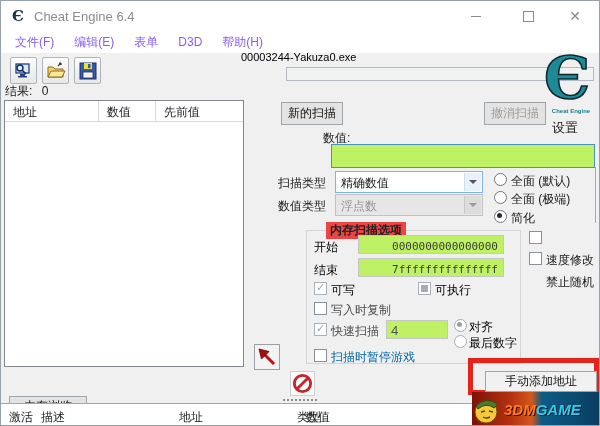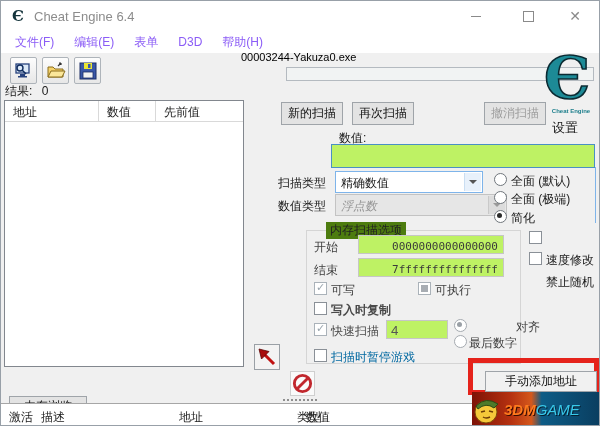--- a/index.html
+++ b/index.html
@@ -40,33 +40,33 @@
   .combo.disabled .arrowbox{background:#dcdcdc;border-left-color:#c9c9c9;}
   .combo.disabled .tri{border-top-color:#9a9a9a;}
   
   .cb{width:13px;height:13px;background:#fff;border:1px solid #8a9097;box-sizing:border-box;position:absolute;}
   .cb.gchecked::after{content:"\2713";position:absolute;left:1px;top:-2px;color:#9aa5ae;font-size:11px;font-weight:bold;}
   .cb.filled::after{content:"";position:absolute;left:2px;top:2px;right:2px;bottom:2px;background:#a8adb3;}
   .radio{width:13px;height:13px;background:#fff;border:1px solid #70767c;border-radius:50%;box-sizing:border-box;position:absolute;}
   .radio.sel::after{content:"";position:absolute;left:2px;top:2px;width:5px;height:5px;border-radius:50%;background:#2b2b2b;}
   .radio.gray{border-color:#a5aab0;}
   .radio.gray.sel::after{background:#9aa0a6;}
-  .graylab{color:#404040;}
+  .graylab{color:#000000;}
   
   .groupbox{left:305px;top:229px;width:215px;height:134px;border:1px solid #d5d5d5;box-sizing:border-box;}
-  .grouplabel{left:325px;top:221px;background:#4d7c0f;padding:0 4px;color:#222;}
+  .grouplabel{left:325px;top:221px;background:#ef4444;padding:0 4px;color:#222;font-weight:bold;}
   .hexin{font-family:"DejaVu Sans Mono","Liberation Mono",monospace;font-size:11px;color:#3a3a3a;text-align:right;padding:3px 5px 0 0;}
   
   .bottomlist{left:0;top:402px;width:600px;height:24px;background:#fff;border-top:1px solid #a6a6a6;box-sizing:border-box;}
   .dots{left:282px;top:398px;width:34px;height:0;border-top:2px dotted #8f8f8f;}
   .redrect{left:467px;top:357px;width:131px;height:37px;border:5px solid #e5231b;box-sizing:border-box;z-index:3;}
   .watermark{left:471px;top:391px;width:129px;height:35px;z-index:5;display:flex;align-items:center;overflow:hidden;
     background:linear-gradient(90deg,#7d1206 0%,#b53110 30%,#d4581c 46%,#0d5c86 54%,#0a3d5f 100%);}
   .wm3dm{font-style:italic;font-weight:bold;font-size:15px;color:#ff7b1e;text-shadow:1px 1px 0 #3a0c02;margin-left:2px;}
-  .wmgame{font-style:italic;font-weight:normal;font-size:15px;color:#39c9ea;text-shadow:1px 1px 0 #062132;}
+  .wmgame{font-style:italic;font-weight:bold;font-size:15px;color:#39c9ea;text-shadow:1px 1px 0 #062132;}
   .panel-border{left:594px;top:166px;width:1px;height:56px;background:#7eb4ea;}
   .logocap{left:541px;top:107px;width:58px;text-align:center;font-size:6px;color:#1d7f8c;font-weight:bold;}
 </style>
 </head>
 <body>
 
 <div class="window">
 
   <div class="abs titlebar">
     <div class="abs" style="left:10px;top:7px;width:16px;height:16px;">
@@ -128,43 +128,42 @@
 
   <div class="abs foundlist">
     <div class="flhead">
       <div class="flcell" style="width:94px;">地址</div>
       <div class="flcell" style="width:57px;">数值</div>
       <div class="flcell" style="flex:1;border-right:none;">先前值</div>
     </div>
   </div>
 
   <div class="abs btn" style="left:280px;top:101px;width:62px;height:23px;">新的扫描</div>
-  <div class="abs btn" style="left:351px;top:101px;width:62px;height:23px;">再次扫描</div>
   <div class="abs btn disabled" style="left:483px;top:101px;width:62px;height:23px;">撤消扫描</div>
 
   <div class="abs" style="left:541px;top:46px;width:58px;height:62px;">
     <svg width="58" height="62" viewBox="0 0 58 62">
       <text x="2" y="51" font-size="58" font-weight="bold" font-family="DejaVu Serif,serif" fill="#1d8a96" stroke="#0b2a32" stroke-width="1.6">Є</text>
     </svg>
   </div>
   <div class="abs logocap">Cheat Engine</div>
   <div class="abs" style="left:551px;top:118px;font-size:13px;">设置</div>
 
-  <div class="abs" style="left:338px;top:129px;">数值:</div>
+  <div class="abs" style="left:322px;top:129px;">数值:</div>
   <input class="abs tin" style="left: 330px; top: 143px; width: 264px; height: 24px; border: 1px solid rgb(74, 144, 196); padding-left: 5px;" value="">
 
   <div class="abs" style="left:277px;top:174px;">扫描类型</div>
   <div class="combo" style="left:334px;top:170px;width:148px;height:22px;">
     <span>精确数值</span>
     <div class="arrowbox">
         <div class="tri"></div>
       </div>
   </div>
   <div class="abs" style="left:277px;top:197px;">数值类型</div>
-  <div class="combo disabled" style="left:334px;top:193px;width:172px;height:22px;font-style:italic;">
+  <div class="combo disabled" style="left:334px;top:193px;width:148px;height:22px;">
     <span>浮点数</span>
     <div class="arrowbox">
         <div class="tri"></div>
       </div>
   </div>
 
   <div class="abs panel-border"></div>
   <div class="radio" style="left:493px;top:172px;"></div>
   <div class="abs" style="left:510px;top:172px;">全面 (默认)</div>
   <div class="radio" style="left:493px;top:190px;"></div>
@@ -179,27 +178,27 @@
   <input class="abs tin hexin" style="left: 357px; top: 234px; width: 146px; height: 19px;" value="0000000000000000">
   <div class="abs graylab" style="left:313px;top:261px;">结束</div>
   <input class="abs tin hexin" style="left: 357px; top: 257px; width: 146px; height: 19px;" value="7fffffffffffffff">
 
   <div class="cb gchecked" style="left:313px;top:281px;border-color:#aab2b9;"></div>
   <div class="abs graylab" style="left:330px;top:281px;">可写</div>
   <div class="cb filled" style="left:417px;top:281px;border-color:#aab2b9;"></div>
   <div class="abs graylab" style="left:434px;top:281px;">可执行</div>
 
   <div class="cb" style="left:313px;top:301px;"></div>
-  <div class="abs" style="left:330px;top:301px;color:#4a4a4a;font-weight:bold;">写入时复制</div>
+  <div class="abs" style="left:330px;top:301px;color:#4a4a4a;">写入时复制</div>
 
   <div class="cb gchecked" style="left:313px;top:322px;border-color:#aab2b9;"></div>
   <div class="abs" style="left:330px;top:322px;color:#4a4a4a;">快速扫描</div>
   <input class="abs tin" style="left: 385px; top: 319px; width: 62px; height: 19px; padding: 2px 0px 0px 4px; color: rgb(85, 85, 85);" value="4">
   <div class="radio gray sel" style="left:453px;top:318px;"></div>
-  <div class="abs graylab" style="left:468px;top:318px;margin-left:47px;">对齐</div>
+  <div class="abs graylab" style="left:468px;top:318px;">对齐</div>
   <div class="radio gray" style="left:453px;top:334px;"></div>
   <div class="abs graylab" style="left:468px;top:334px;">最后数字</div>
 
   <div class="cb" style="left:313px;top:348px;"></div>
   <div class="abs" style="left:330px;top:348px;color:#0369a1;">扫描时暂停游戏</div>
 
   <div class="cb" style="left:528px;top:230px;"></div>
   <div class="abs" style="left:545px;top:230px;margin-top:43px;">禁止随机</div>
   <div class="cb" style="left:528px;top:251px;"></div>
   <div class="abs" style="left:545px;top:251px;">速度修改</div>

